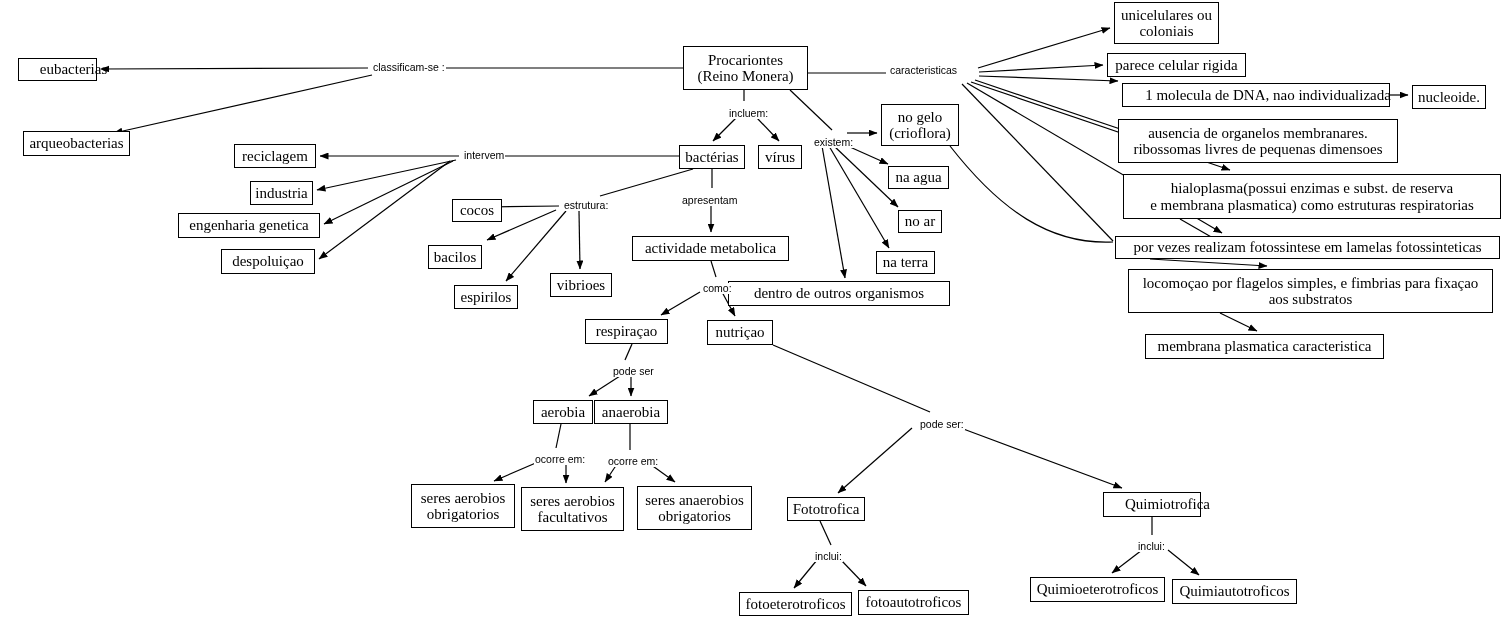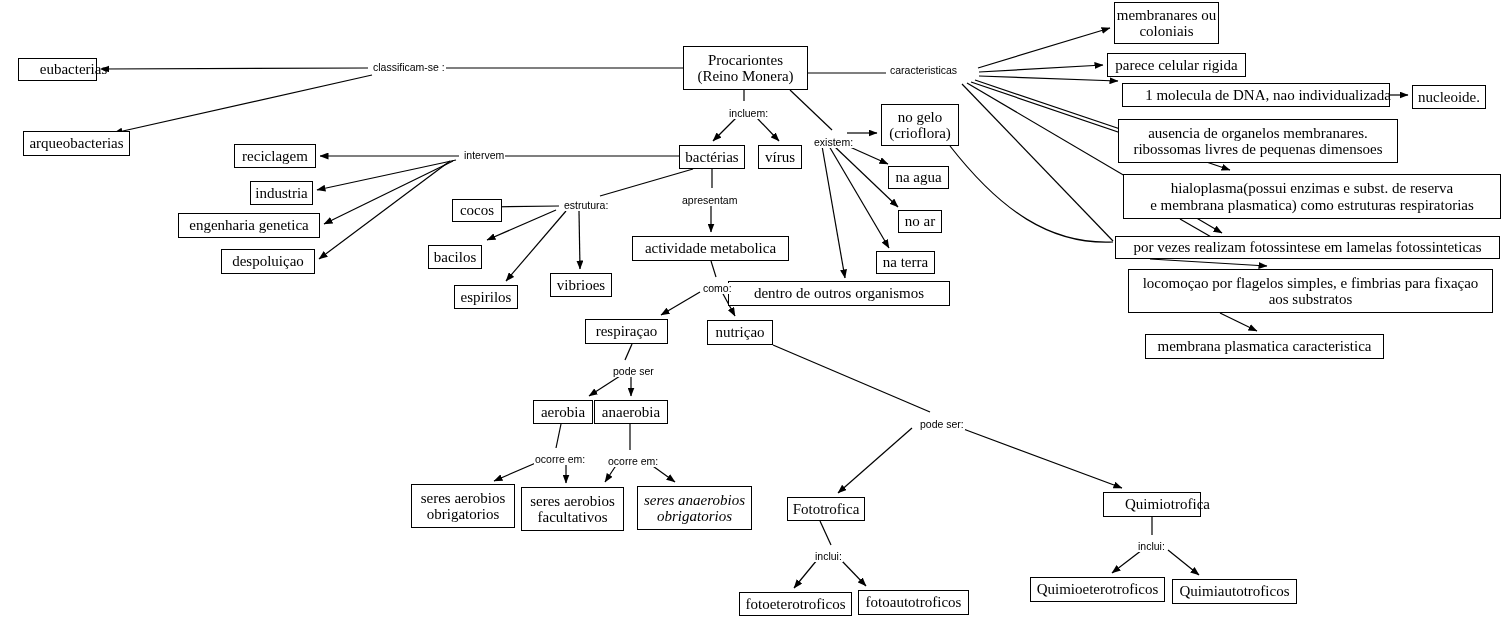--- a/index.html
+++ b/index.html
@@ -147,29 +147,29 @@
       <div class="node" style="left: 888px; top: 166px; width: 61px; height: 23px;">na agua</div>
       <div class="node" style="left: 898px; top: 210px; width: 44px; height: 23px;">no ar</div>
       <div class="node" style="left: 876px; top: 251px; width: 59px; height: 23px;">na terra</div>
       <div class="node" style="left: 728px; top: 281px; width: 222px; height: 25px;">dentro de outros organismos</div>
       <div class="node" style="left: 533px; top: 400px; width: 60px; height: 24px;">aerobia</div>
       <div class="node" style="left: 594px; top: 400px; width: 74px; height: 24px;">anaerobia</div>
       <div class="node" style="left: 411px; top: 484px; width: 104px; height: 44px;">seres aerobios
 obrigatorios</div>
       <div class="node" style="left: 521px; top: 487px; width: 103px; height: 44px;">seres aerobios
 facultativos</div>
-      <div class="node" style="left: 637px; top: 486px; width: 115px; height: 44px; font-style: italic;">seres anaerobios
+      <div class="node" style="left: 637px; top: 486px; width: 115px; height: 44px;">seres anaerobios
 obrigatorios</div>
       <div class="node" style="left: 787px; top: 497px; width: 78px; height: 24px;">Fototrofica</div>
       <div class="node" style="left: 1103px; top: 492px; width: 98px; height: 25px; padding-left: 35px;">Quimiotrofica</div>
       <div class="node" style="left: 739px; top: 592px; width: 113px; height: 24px;">fotoeterotroficos</div>
       <div class="node" style="left: 858px; top: 590px; width: 111px; height: 25px;">fotoautotroficos</div>
       <div class="node" style="left: 1030px; top: 577px; width: 135px; height: 25px;">Quimioeterotroficos</div>
       <div class="node" style="left: 1172px; top: 579px; width: 125px; height: 25px;">Quimiautotroficos</div>
-      <div class="node" style="left: 1114px; top: 2px; width: 105px; height: 42px;">membranares ou
+      <div class="node" style="left: 1114px; top: 2px; width: 105px; height: 42px;">unicelulares ou
 coloniais</div>
       <div class="node" style="left: 1107px; top: 53px; width: 139px; height: 24px;">parece celular rigida</div>
       <div class="node" style="left: 1122px; top: 83px; width: 268px; height: 24px; padding-left: 28px;">1 molecula de DNA, nao individualizada</div>
       <div class="node" style="left: 1412px; top: 85px; width: 74px; height: 24px;">nucleoide.</div>
       <div class="node" style="left: 1118px; top: 119px; width: 280px; height: 44px;">ausencia de organelos membranares.
 ribossomas livres de pequenas dimensoes</div>
       <div class="node" style="left: 1123px; top: 174px; width: 378px; height: 45px;">hialoplasma(possui enzimas e subst. de reserva
 e membrana plasmatica) como estruturas respiratorias</div>
       <div class="node" style="left: 1115px; top: 236px; width: 385px; height: 23px;">por vezes realizam fotossintese em lamelas fotossinteticas</div>
       <div class="node" style="left: 1128px; top: 269px; width: 365px; height: 44px;">locomoçao por flagelos simples, e fimbrias para fixaçao

